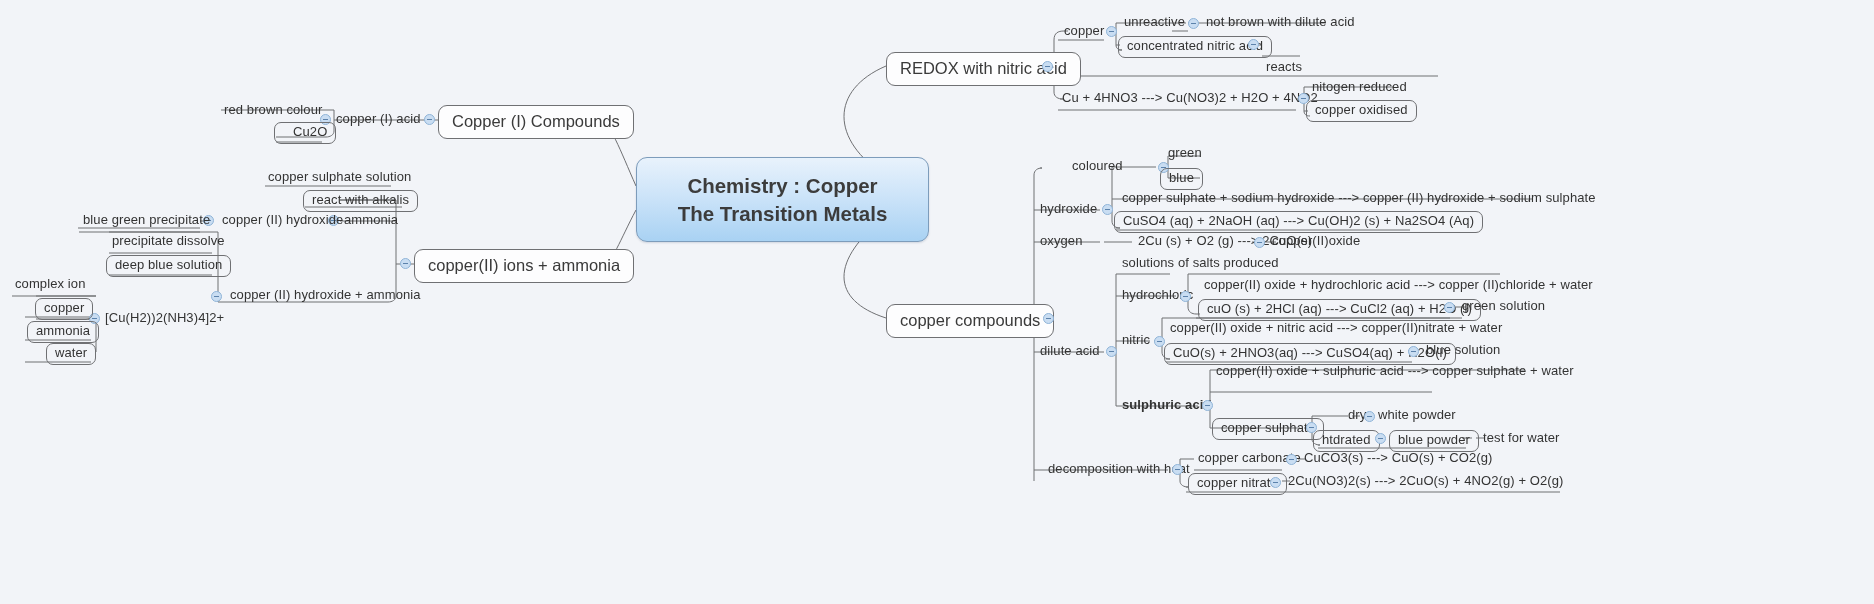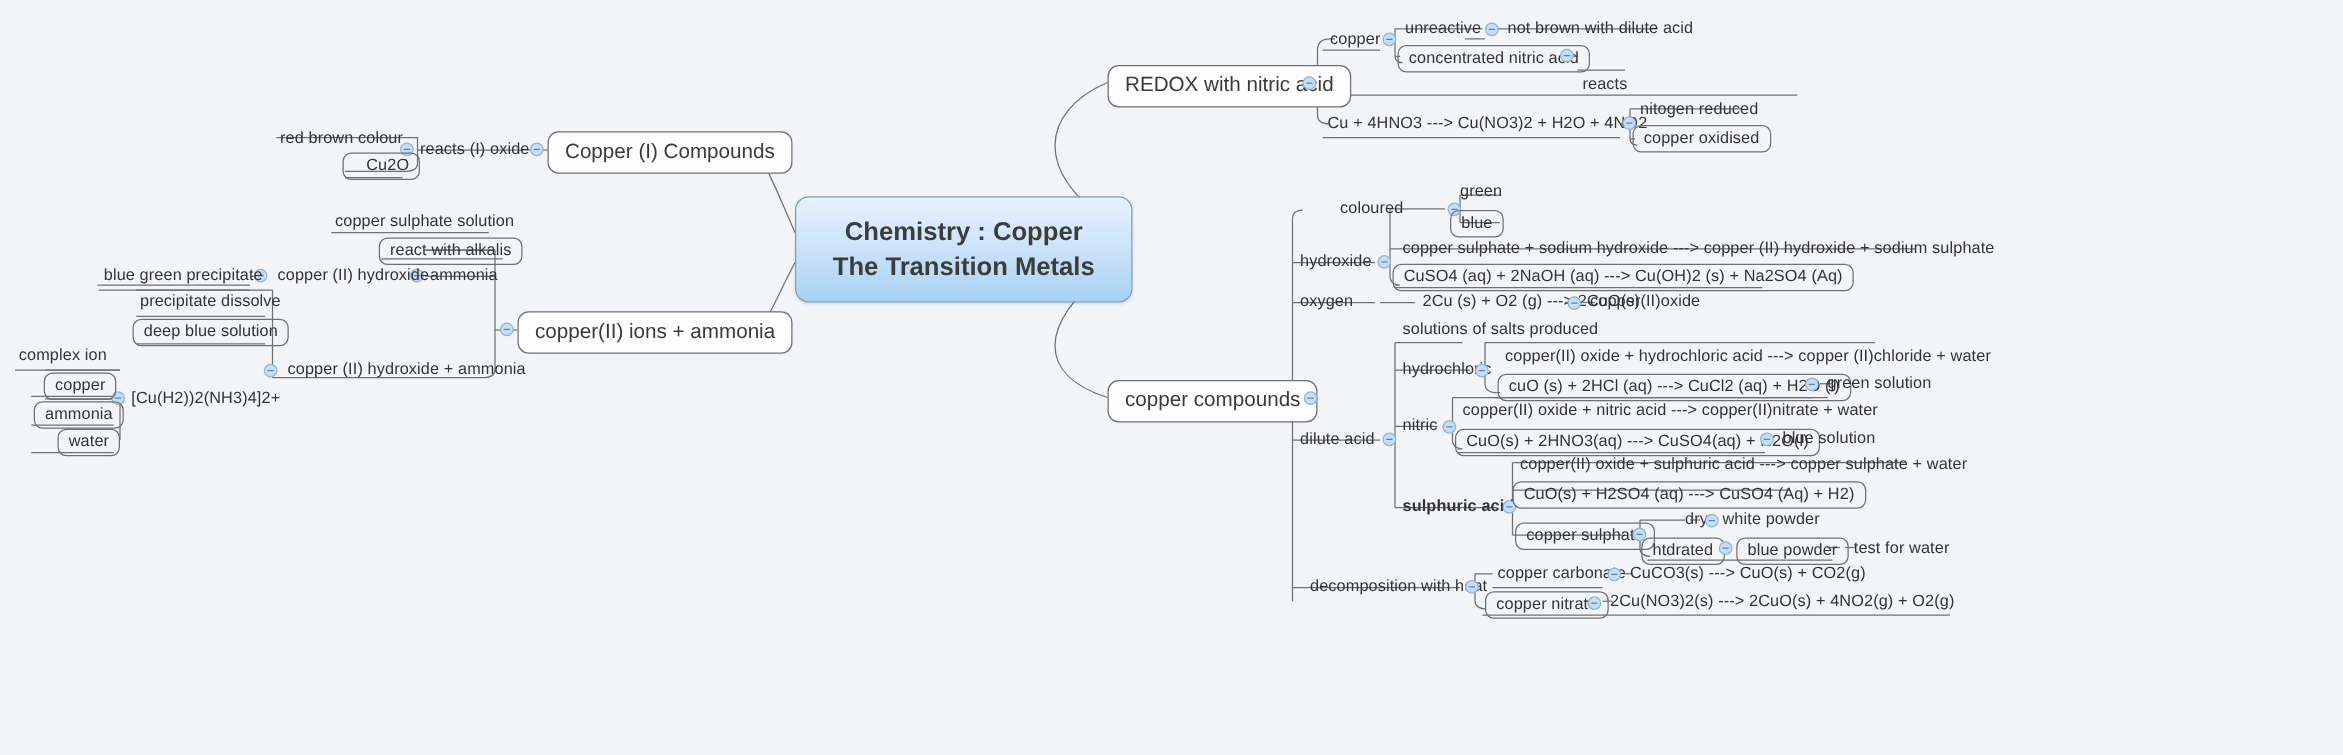--- a/index.html
+++ b/index.html
@@ -212,21 +212,21 @@
       <path d="M1180,481 C1180,485 1184,487 1188,487 L1186,487"></path>
       <path d="M1284,459 L1294,459"></path>
       <path d="M1298,459 L1306,459"></path>
       <path d="M1194,470 L1282,470"></path>
       <path d="M1268,481 L1278,481"></path>
       <path d="M1282,481 L1290,481"></path>
       <path d="M1186,492 L1560,492"></path>
     </g>
   </svg>
 
-  <div class="node root" style="left:636px; top:157px; width:270px;">
+  <div class="node root" style="left:636px; top:157px; width:293px;">
     <div>Chemistry : Copper</div>
     <div>The Transition Metals</div>
   </div>
 
   <div class="node topic" style="left:886px; top:52px;">REDOX with nitric acid</div>
 
   <div class="node topic" style="left:414px; top:249px;">copper(II) ions + ammonia</div>
 
   <div class="node topic" style="left:438px; top:105px;">Copper (I) Compounds</div>
 
@@ -247,21 +247,21 @@
 
 
   <div class="node lbl" style="left:1058px; top:91px;">Cu + 4HNO3 ---&gt; Cu(NO3)2 + H2O + 4NO2</div>
   <div class="handle" style="left:1298px; top:93px;"></div>
 
   <div class="node lbl" style="left:1308px; top:80px;">nitogen reduced</div>
   <div class="node boxed" style="left:1306px; top:100px;">copper oxidised</div>
 
   <div class="handle" style="left:424px; top:114px;"></div>
 
-  <div class="node lbl" style="left:332px; top:112px;">reacts (I) oxide</div>
+  <div class="node lbl" style="left:332px; top:112px;">copper (I) acid</div>
   <div class="handle" style="left:320px; top:114px;"></div>
 
   <div class="node lbl" style="left:220px; top:103px;">red brown colour</div>
   <div class="node boxed" style="left:274px; top:122px;padding-left:18px;">Cu2O</div>
 
   <div class="handle" style="left:400px; top:258px;"></div>
 
   <div class="node lbl" style="left:340px; top:213px;">ammonia</div>
   <div class="handle" style="left:328px; top:215px;"></div>
 
@@ -319,21 +319,20 @@
   <div class="node lbl" style="left:1118px; top:333px;">nitric</div>
   <div class="handle" style="left:1154px; top:336px;"></div>
   <div class="node lbl" style="left:1166px; top:321px;">copper(II) oxide + nitric acid ---&gt; copper(II)nitrate + water</div>
   <div class="node boxed" style="left:1164px; top:343px;">CuO(s) + 2HNO3(aq) ---&gt; CuSO4(aq) + H2O(l)</div>
   <div class="handle" style="left:1408px; top:346px;"></div>
   <div class="node lbl" style="left:1422px; top:343px;">blue solution</div>
 
   <div class="node lbl" style="left:1118px; top:398px;font-weight:bold;">sulphuric acid</div>
   <div class="handle" style="left:1202px; top:400px;"></div>
   <div class="node lbl" style="left:1212px; top:364px;">copper(II) oxide + sulphuric acid ---&gt; copper sulphate + water</div>
-  <div class="node boxed" style="left:1210px; top:385px;">CuO(s) + H2SO4 (aq) ---&gt; CuSO4 (Aq) + H2)</div>
 
   <div class="node boxed" style="left:1212px; top:418px;">copper sulphate</div>
   <div class="handle" style="left:1306px; top:422px;"></div>
   <div class="node lbl" style="left:1344px; top:408px;">dry</div>
   <div class="handle" style="left:1364px; top:411px;"></div>
   <div class="node lbl" style="left:1374px; top:408px;">white powder</div>
   <div class="node boxed" style="left:1313px; top:430px;">htdrated</div>
   <div class="handle" style="left:1375px; top:433px;"></div>
   <div class="node boxed" style="left:1389px; top:430px;">blue powder</div>
   <div class="node lbl" style="left:1479px; top:431px;">test for water</div>

